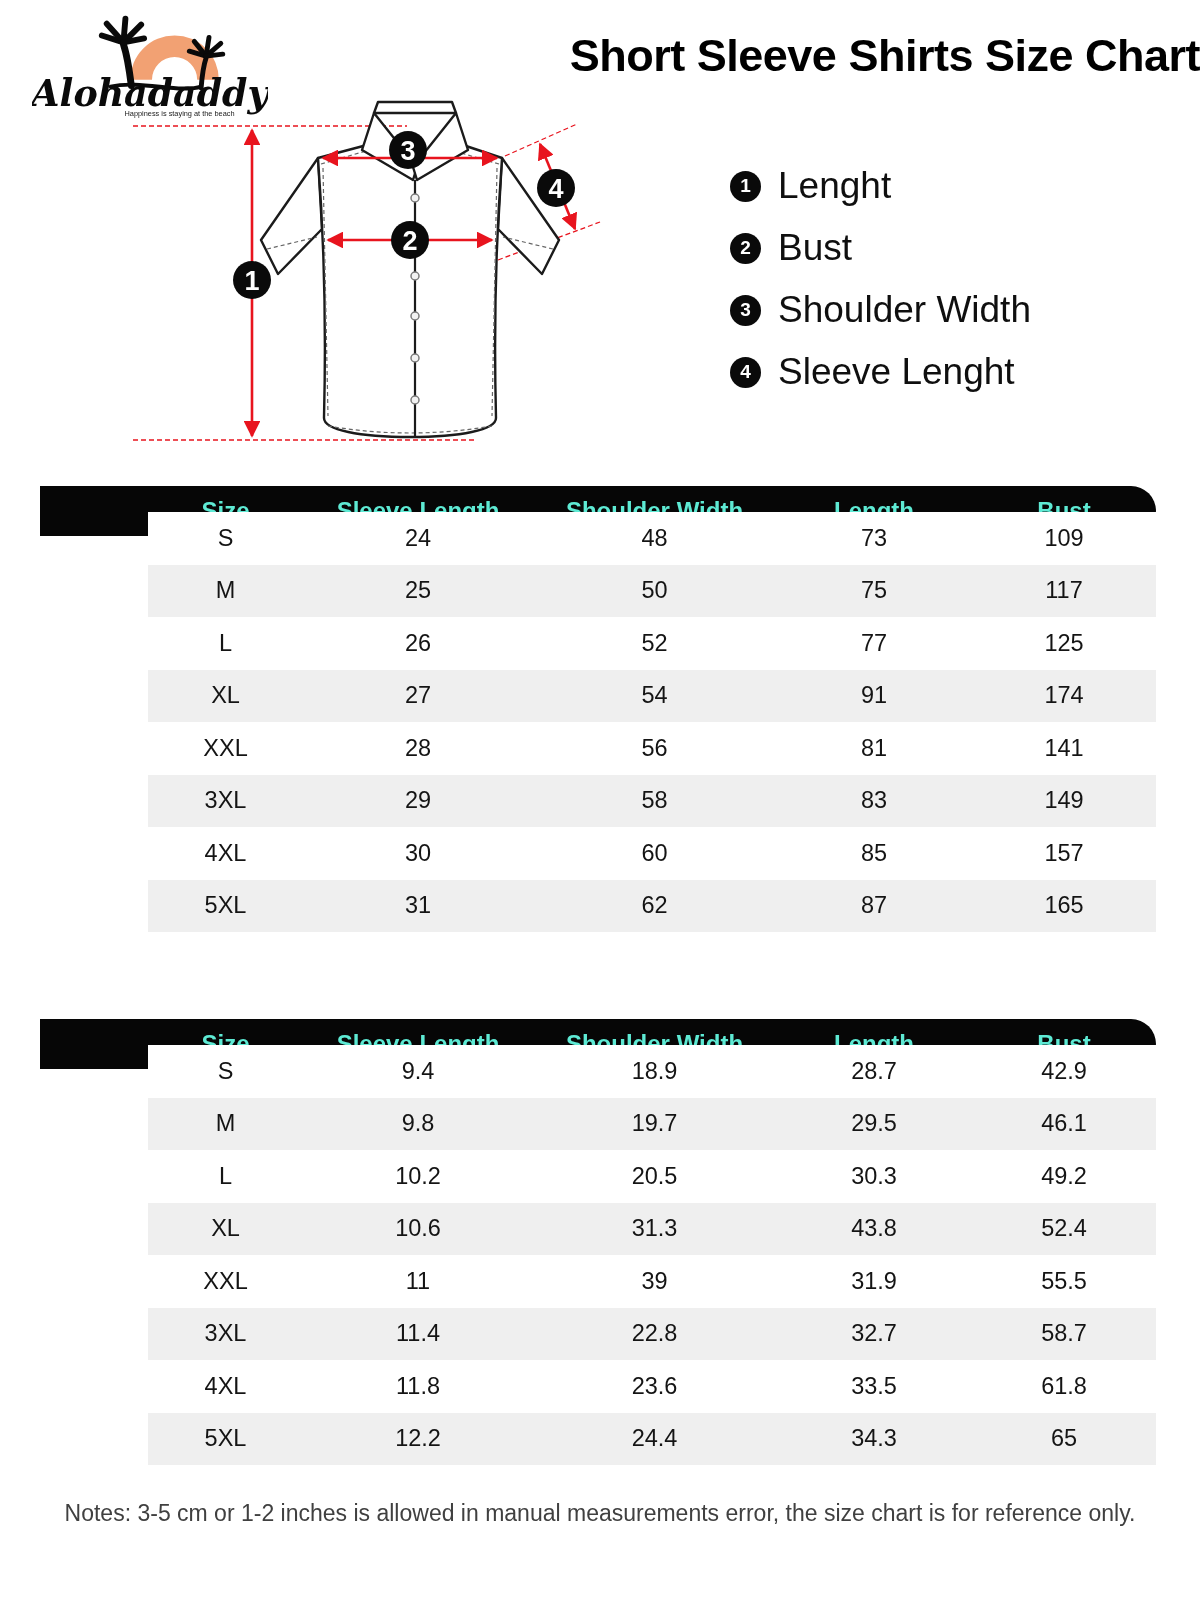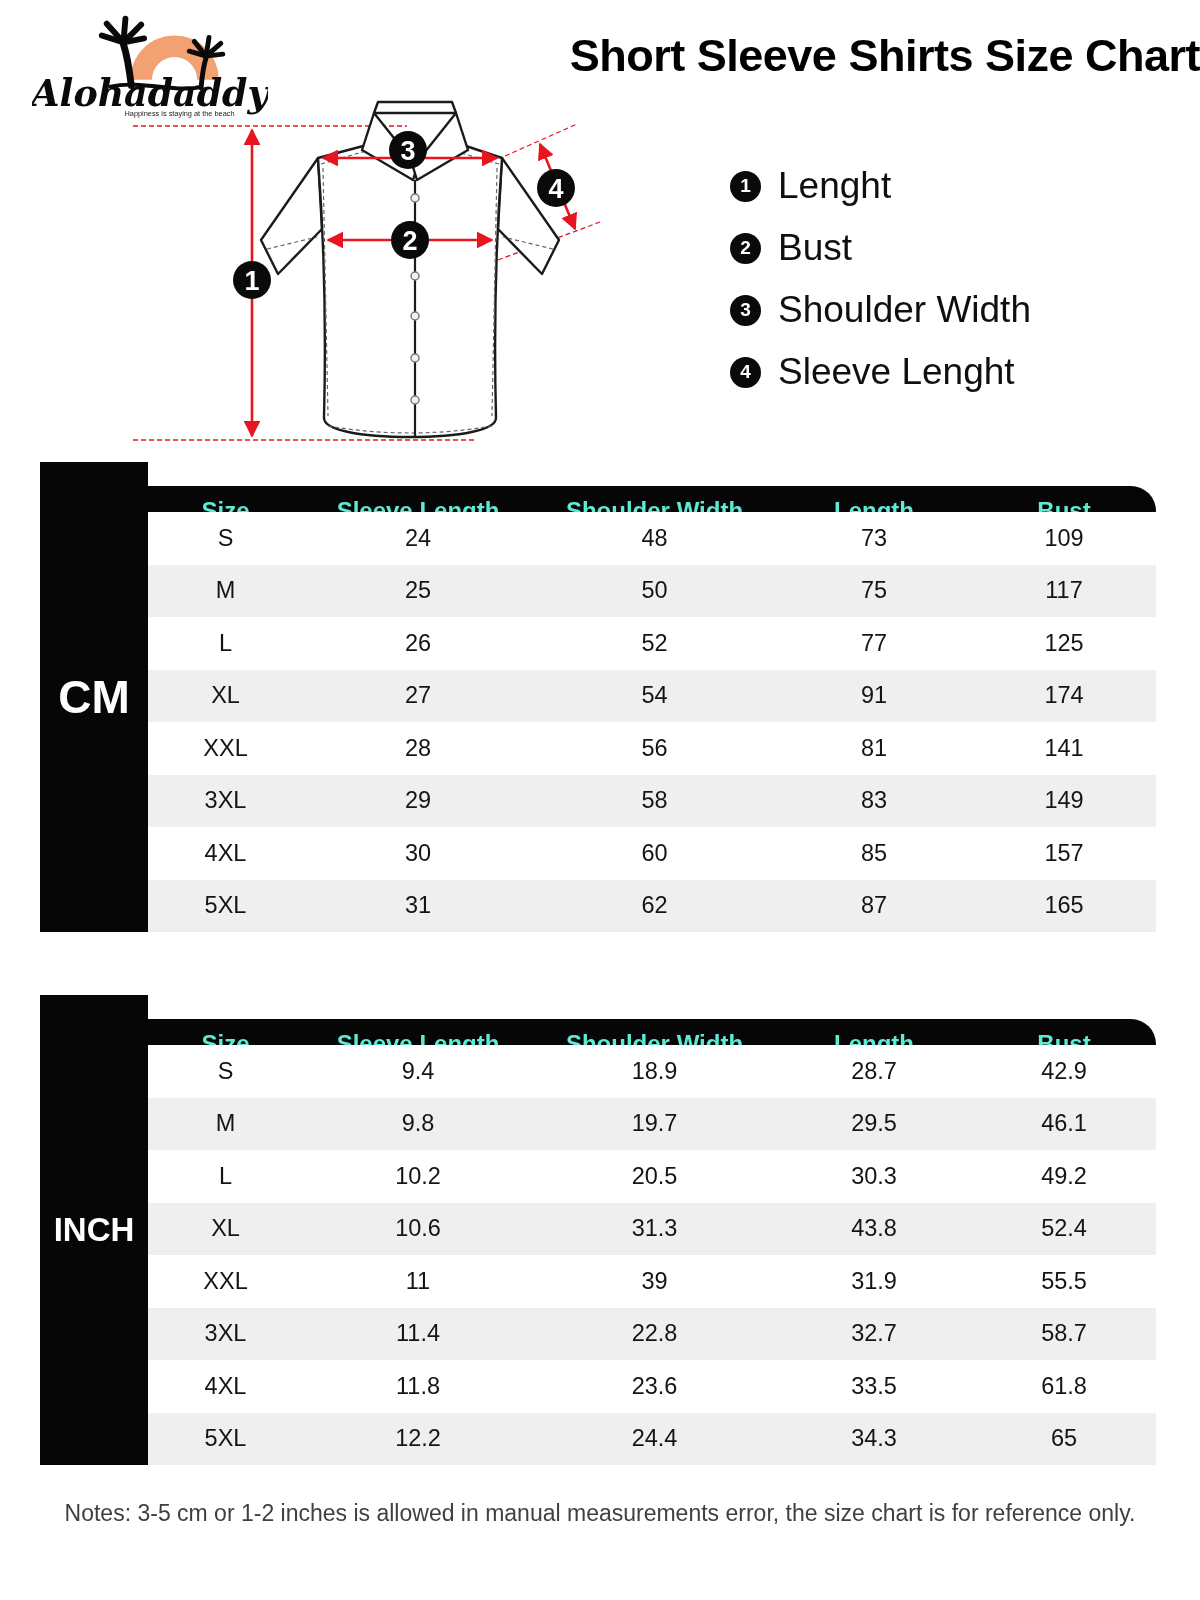--- a/index.html
+++ b/index.html
@@ -157,21 +157,20 @@
     <span class="num">3</span>
     <span class="lbl">Shoulder Width</span>
   </li>
   <li>
     <span class="num">4</span>
     <span class="lbl">Sleeve Lenght</span>
   </li>
 </ul>
 
 <section class="size-table unit-cm" id="table-cm">
-  <div class="side-label">CM</div>
   <div class="thead">
     <span>Size</span>
     <span>Sleeve Length</span>
     <span>Shoulder Width</span>
     <span>Length</span>
     <span>Bust</span>
   </div>
   <div class="tbody">
       <div class="trow">
         <span>S</span>
@@ -226,21 +225,20 @@
         <span>5XL</span>
         <span>31</span>
         <span>62</span>
         <span>87</span>
         <span>165</span>
       </div>
     </div>
 </section>
 
 <section class="size-table unit-inch" id="table-inch">
-  <div class="side-label">INCH</div>
   <div class="thead">
     <span>Size</span>
     <span>Sleeve Length</span>
     <span>Shoulder Width</span>
     <span>Length</span>
     <span>Bust</span>
   </div>
   <div class="tbody">
       <div class="trow">
         <span>S</span>

